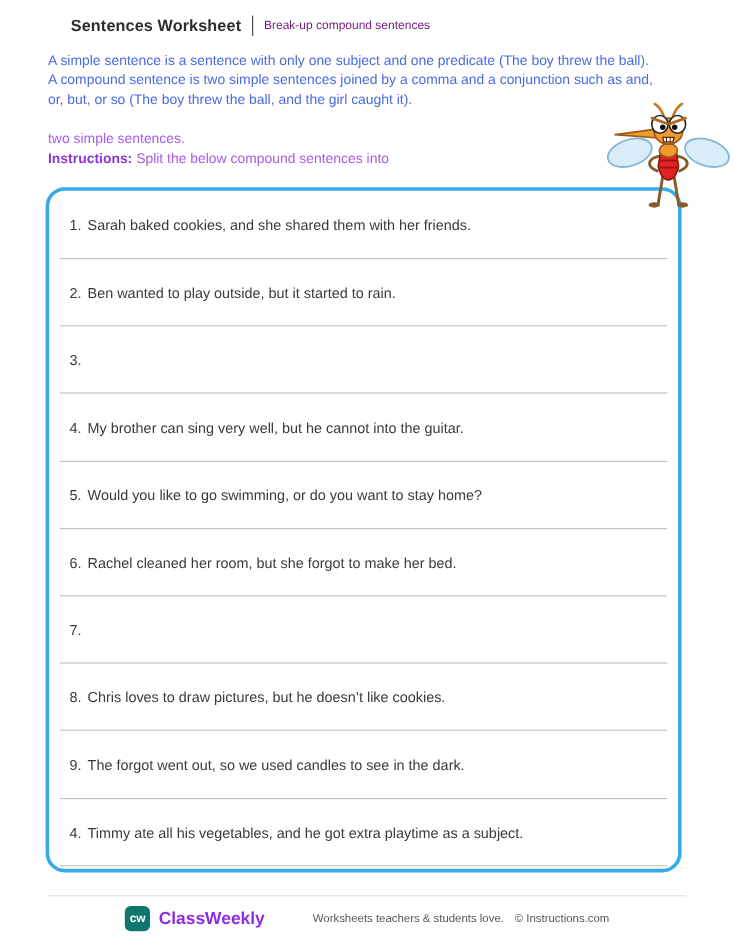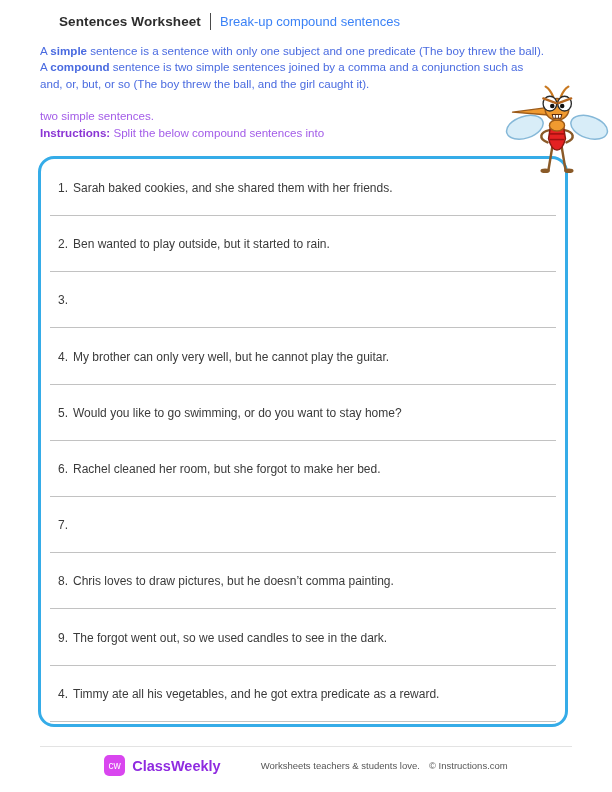--- a/index.html
+++ b/index.html
@@ -4,27 +4,27 @@
 <style>
   html,body { margin:0; padding:0; background:#fff; }
   .page {
     position:relative; width:612px; height:792px; background:#ffffff;
     font-family:"Liberation Sans", sans-serif; overflow:hidden;
   }
   
   .header { position:absolute; left:40px; top:13px; display:flex; align-items:center;margin-left:19px; }
   .header-title { font-size:13.5px; font-weight:700; color:#2d2d2d; letter-spacing:.1px; }
   .header-sep { width:0; height:17px; border-left:1.6px solid #4a4a4a; margin:0 9px; }
-  .header-sub { font-size:13px; color:#3b82f6; }
+  .header-sub { font-size:10px; color:#701a75; }
   
   .intro {
     position:absolute; left:40px; top:43px; width:508px;
     font-size:11.6px; line-height:16.3px; color:#4a6be0;
   }
-  .intro b { font-weight:700; }
+  .intro b { font-weight:400; }
   
   .instructions {
     position:absolute; left:40px; top:107px; width:400px;
     font-size:11.6px; line-height:17px; color:#a35ce8;
   }
   .instructions b { color:#8b35d4; font-weight:700; }
   
   .character { position:absolute; left:505px; top:84px; width:104px; height:96px; z-index:3; }
   
   .wbox {
@@ -39,22 +39,22 @@
   }
   .item-num { width:19px; text-align:right; margin-right:5px; flex:none; }
   .item-line { position:absolute; top:47px; left:1px; right:1px; border-top:1px solid #c2c2c2; }
   
   .footer-divider { position:absolute; left:40px; right:40px; top:746px; border-top:1px solid #e3e3e3; }
   .footer {
     position:absolute; left:0; right:0; top:755px;
     display:flex; justify-content:center; align-items:center;
   }
   .logo-square {
-    width:21px; height:21px; border-radius:5px; background:#d946ef;
-    color:#fff; font-weight:400; font-size:10px;
+    width:21px; height:21px; border-radius:5px; background:#0f766e;
+    color:#fff; font-weight:700; font-size:10px;
     display:flex; align-items:center; justify-content:center;
   }
   .brand { color:#8f2be0; font-weight:700; font-size:14.5px; margin-left:7px; }
   .tagline { color:#565656; font-size:9.5px; margin-left:40px; }
   .copyright { color:#565656; font-size:9.5px; margin-left:9px; }
 </style>
 </head>
 <body>
 
 <div class="page">
@@ -129,21 +129,21 @@
     </div>
     <div class="item">
       <div class="item-text">
           <span class="item-num">3.</span>
         </div>
       <div class="item-line"></div>
     </div>
     <div class="item">
       <div class="item-text">
           <span class="item-num">4.</span>
-          <span>My brother can only very well, but he cannot play the guitar.</span>
+          <span>My brother can sing very well, but he cannot into the guitar.</span>
         </div>
       <div class="item-line"></div>
     </div>
     <div class="item">
       <div class="item-text">
           <span class="item-num">5.</span>
           <span>Would you like to go swimming, or do you want to stay home?</span>
         </div>
       <div class="item-line"></div>
     </div>
@@ -156,35 +156,35 @@
     </div>
     <div class="item">
       <div class="item-text">
           <span class="item-num">7.</span>
         </div>
       <div class="item-line"></div>
     </div>
     <div class="item">
       <div class="item-text">
           <span class="item-num">8.</span>
-          <span>Chris loves to draw pictures, but he doesn’t comma painting.</span>
+          <span>Chris loves to draw pictures, but he doesn’t like cookies.</span>
         </div>
       <div class="item-line"></div>
     </div>
     <div class="item">
       <div class="item-text">
           <span class="item-num">9.</span>
           <span>The forgot went out, so we used candles to see in the dark.</span>
         </div>
       <div class="item-line"></div>
     </div>
     <div class="item">
       <div class="item-text">
           <span class="item-num">4.</span>
-          <span>Timmy ate all his vegetables, and he got extra predicate as a reward.</span>
+          <span>Timmy ate all his vegetables, and he got extra playtime as a subject.</span>
         </div>
       <div class="item-line"></div>
     </div>
   </div>
 
   <div class="footer-divider"></div>
   <div class="footer">
     <div class="logo-square">cw</div>
     <span class="brand">ClassWeekly</span>
     <span class="tagline">Worksheets teachers &amp; students love.</span>

